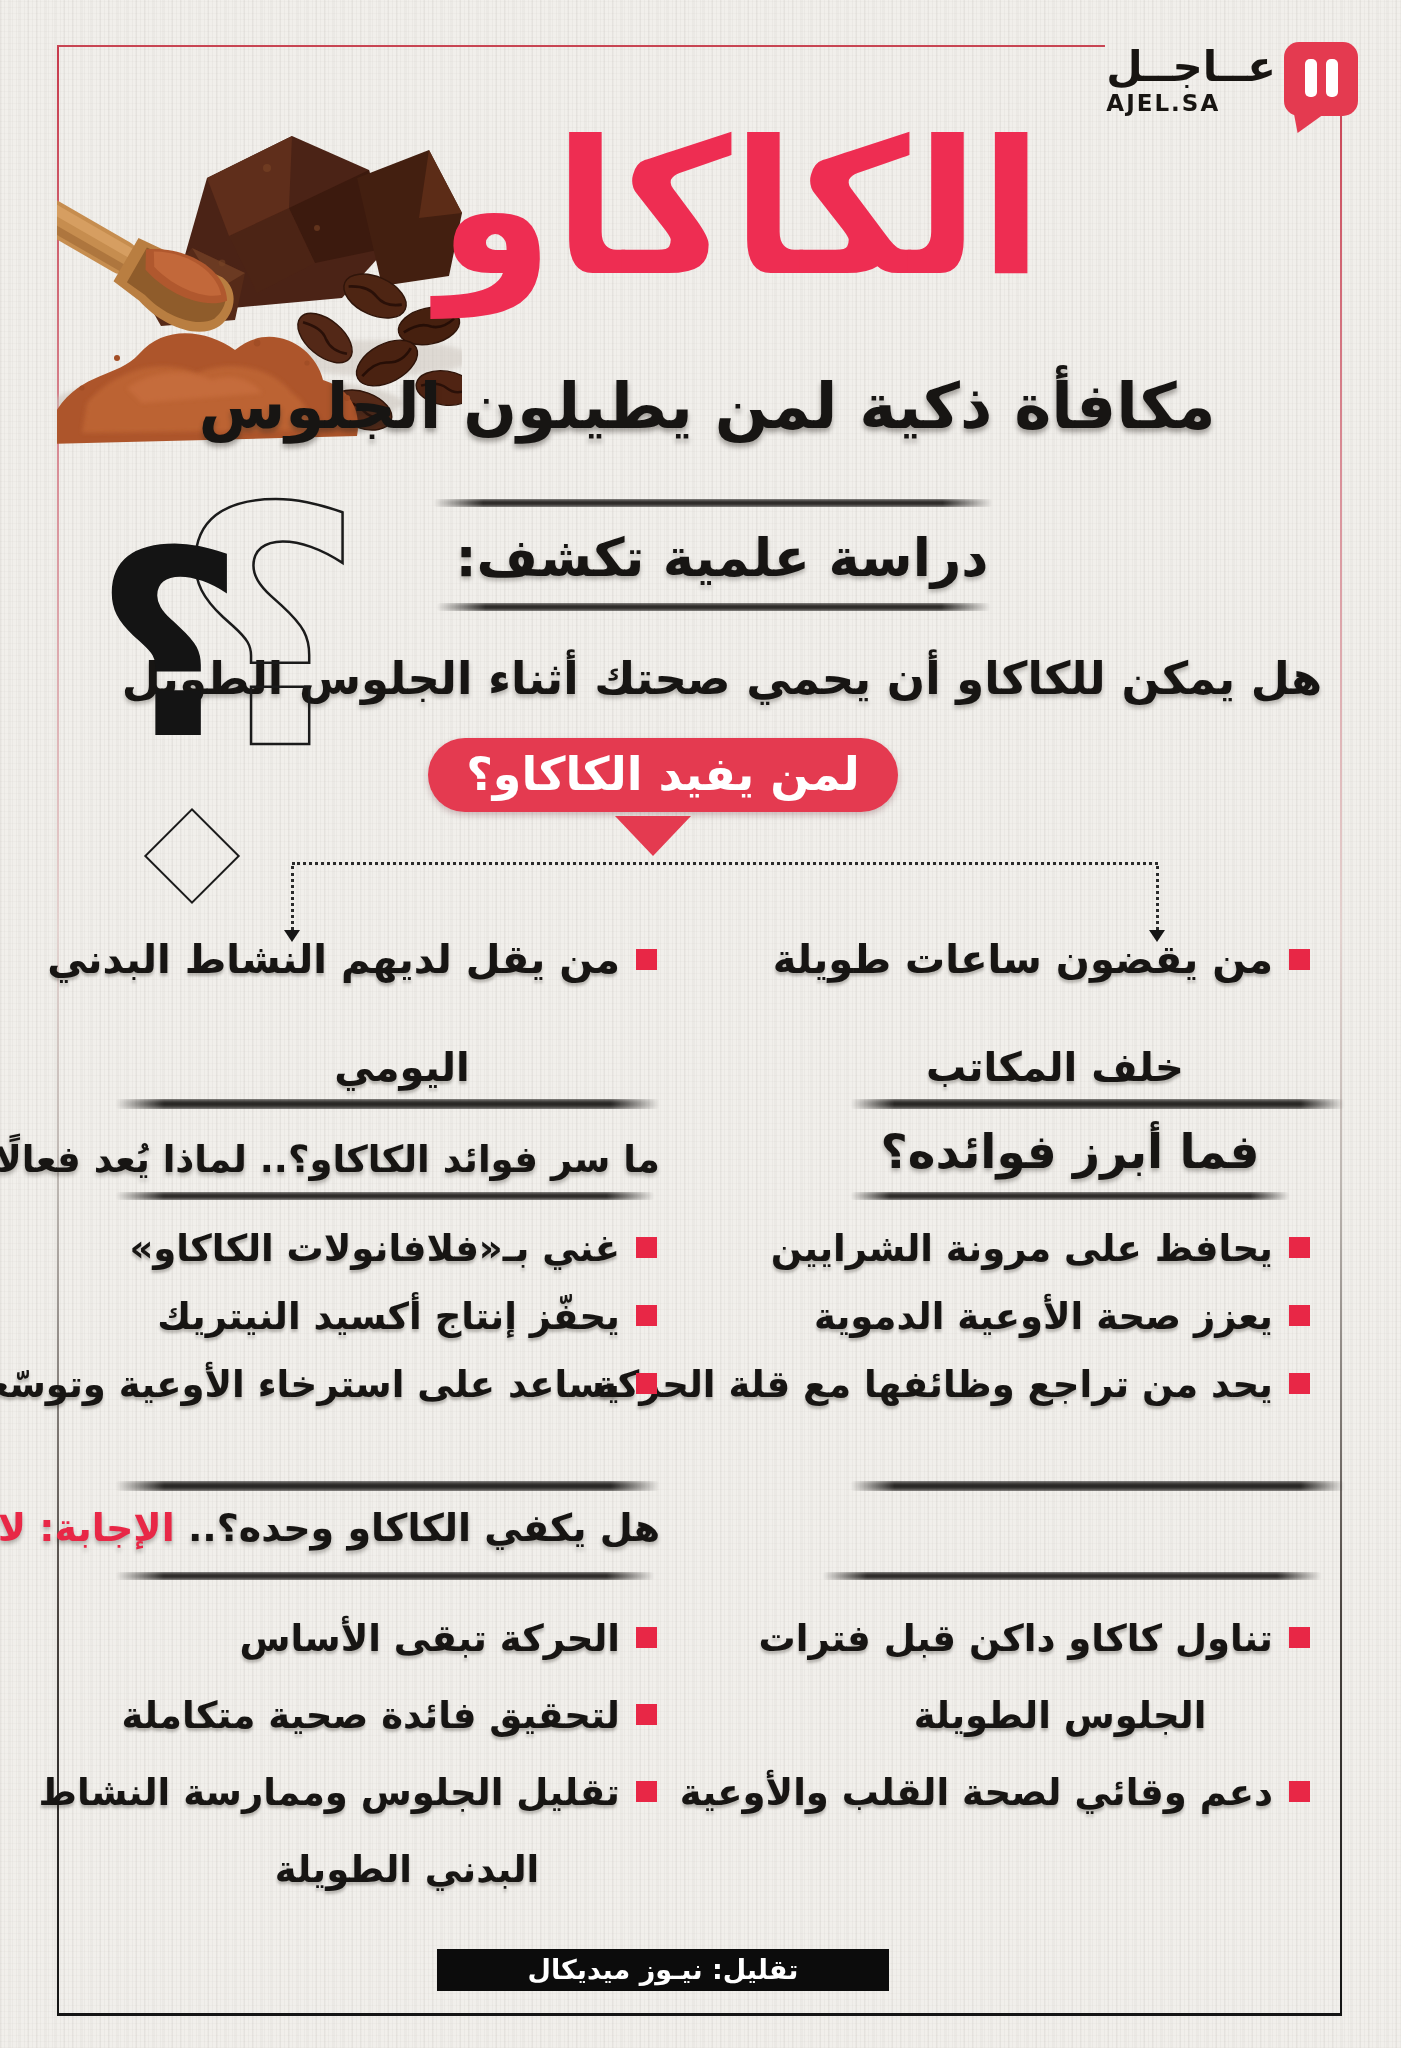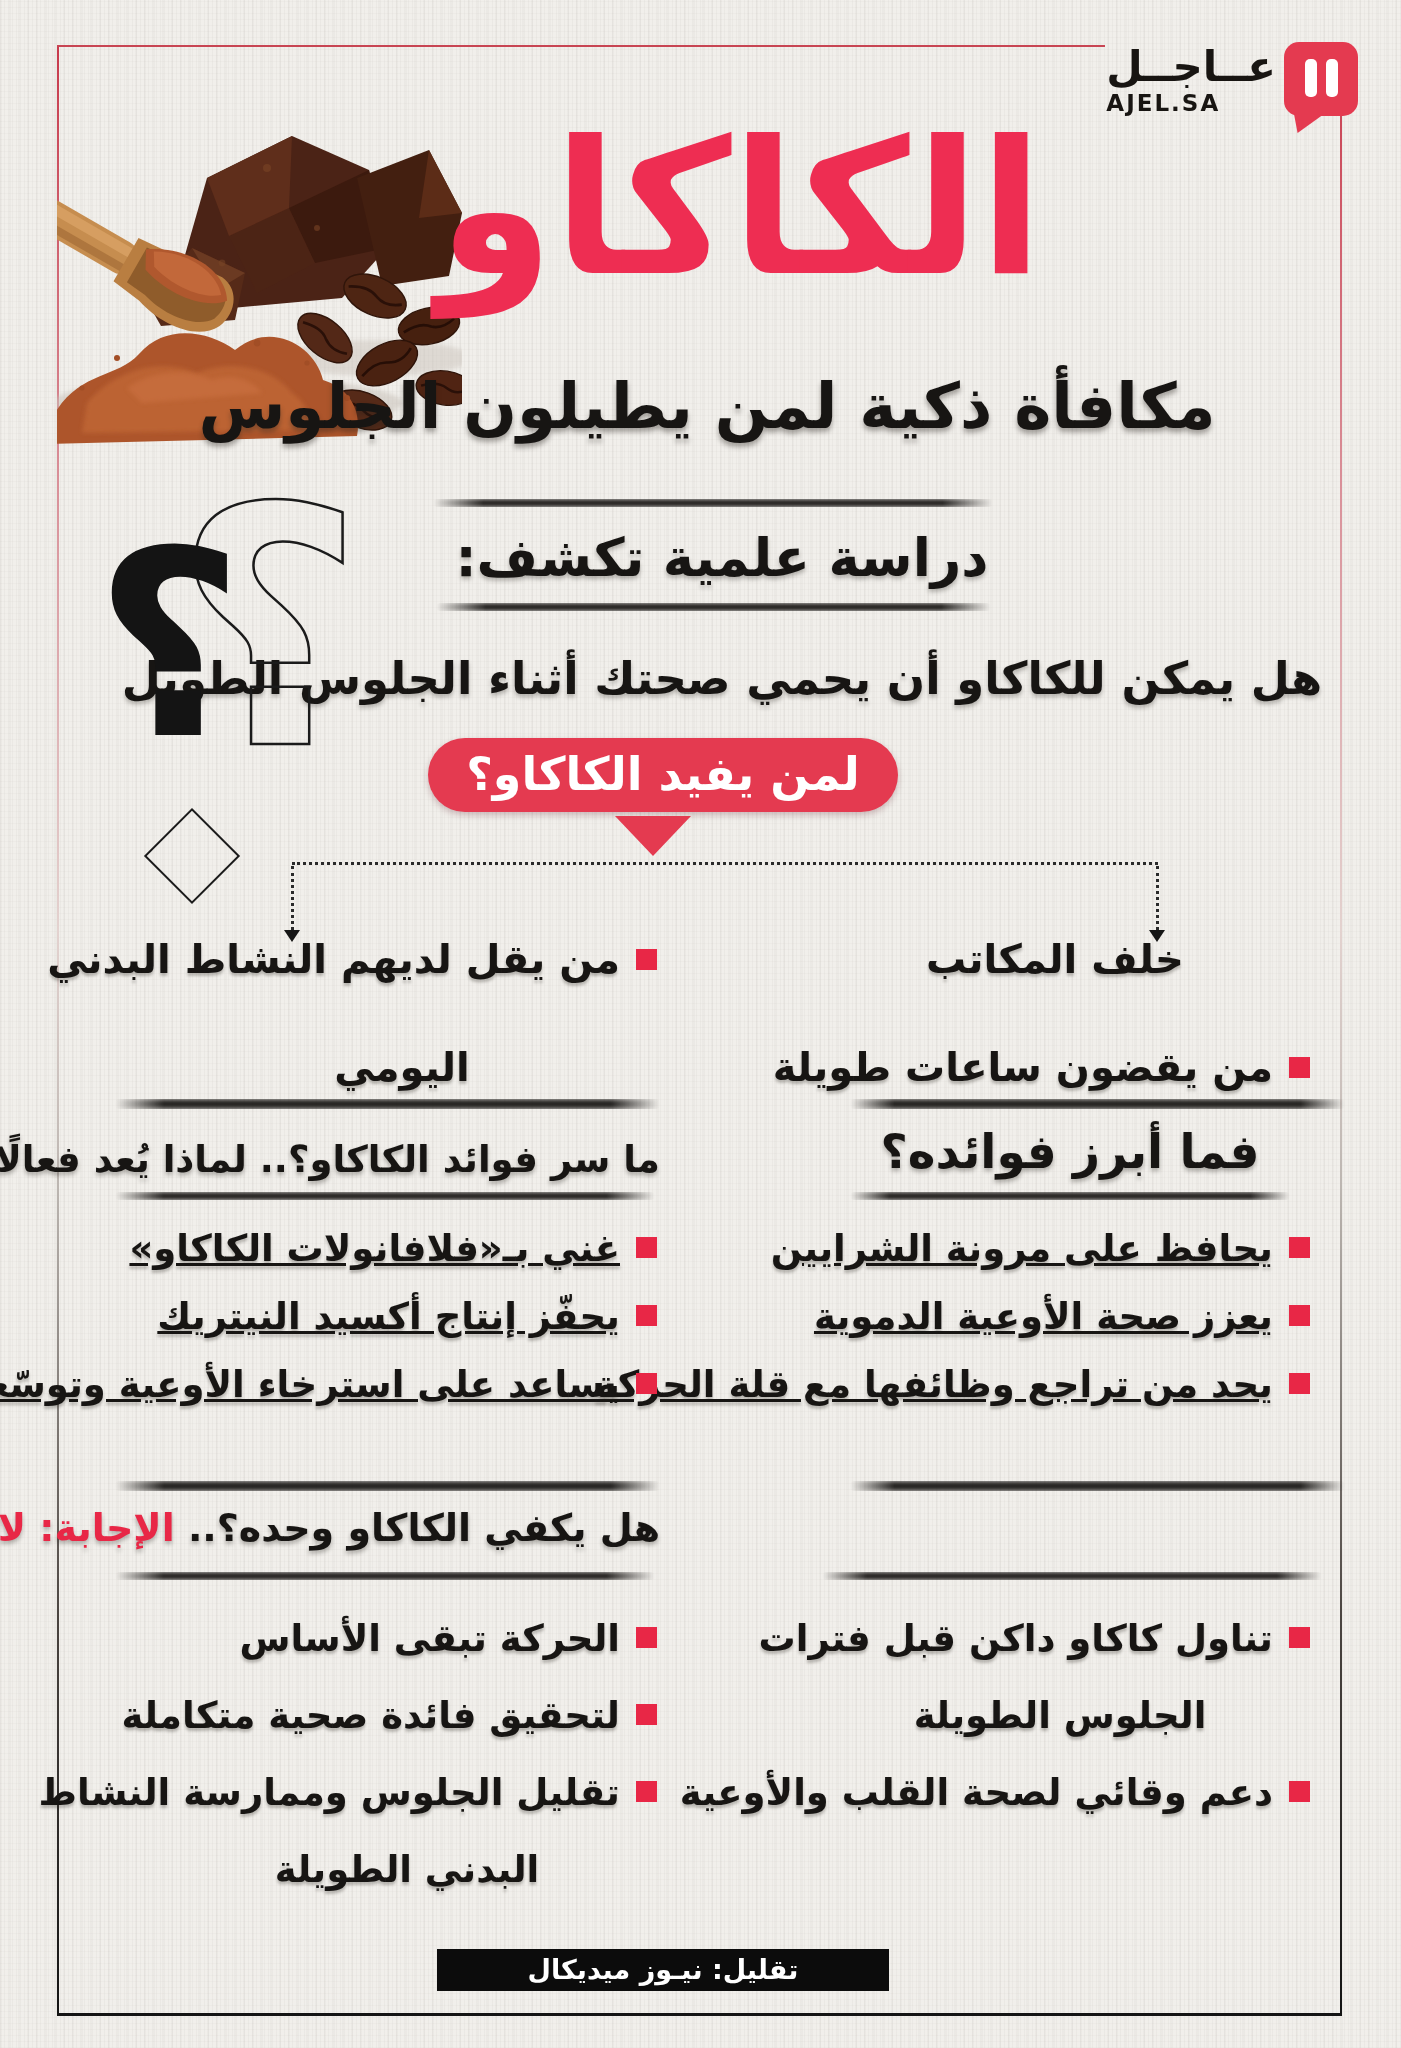--- a/index.html
+++ b/index.html
@@ -64,21 +64,21 @@
     border-top:12px solid #161616;}
   
   .col{position:absolute;direction:rtl;}
   .item{display:block;}
   .iline{display:block;text-align:right;white-space:nowrap;font-weight:800;
     text-shadow:0 3px 3px rgba(40,35,30,.28);}
   .iline.cont{text-align:center;}
   .bullet{display:inline-block;width:21px;height:21px;background:var(--bullet-red,#e82746);
     margin-left:16px;vertical-align:middle;margin-top:-6px;}
   .intro .iline{font-size:40px;line-height:108px;height:108px;}
-  .benefits .iline{font-size:37px;line-height:68px;height:68px;text-decoration:underline;}
+  .benefits .iline{font-size:37px;line-height:68px;height:68px;}
   .usage .iline{font-size:37px;line-height:77px;height:77px;}
   .colhdr{position:absolute;direction:rtl;text-align:center;font-weight:800;white-space:nowrap;
     text-shadow:0 3px 4px rgba(40,35,30,.33);}
   .hdrA-r{left:795px;top:1124px;width:550px;font-size:47px;}
   .hdrA-l{left:108px;top:1138px;width:552px;font-size:37px;}
   .hdrB-r{left:795px;top:1516px;width:552px;font-size:30px;}
   .hdrB-l{left:108px;top:1506px;width:552px;font-size:38px;}
   .red-part{color:var(--bullet-red,#e82746);}
   
   .source{left:437px;top:1949px;width:452px;height:42px;background:#0c0c0c;color:#fff;
@@ -208,22 +208,22 @@
   <div class="abs pill" dir="rtl">لمن يفيد الكاكاو؟</div>
   <div class="abs tri-down"></div>
   <div class="abs dot-h"></div>
   <div class="abs dot-v" style="left:291px;"></div>
   <div class="abs dot-v" style="left:1156px;"></div>
   <div class="abs arrow-down" style="left:284px;top:930px;"></div>
   <div class="abs arrow-down" style="left:1149px;top:930px;"></div>
 
   <div class="col intro" style="left:800px;top:905px;width:510px;">
       <div class="item">
+        <div class="iline"><span class="bullet"></span>من يقضون ساعات طويلة</div>
         <div class="iline cont">خلف المكاتب</div>
-        <div class="iline"><span class="bullet"></span>من يقضون ساعات طويلة</div>
       </div>
     </div>
   <div class="col intro" style="left:147px;top:905px;width:510px;">
       <div class="item">
         <div class="iline"><span class="bullet"></span>من يقل لديهم النشاط البدني</div>
         <div class="iline cont">اليومي</div>
       </div>
     </div>
 
   <div class="sline thick" style="left:850px;top:1099px;width:495px;"></div>

